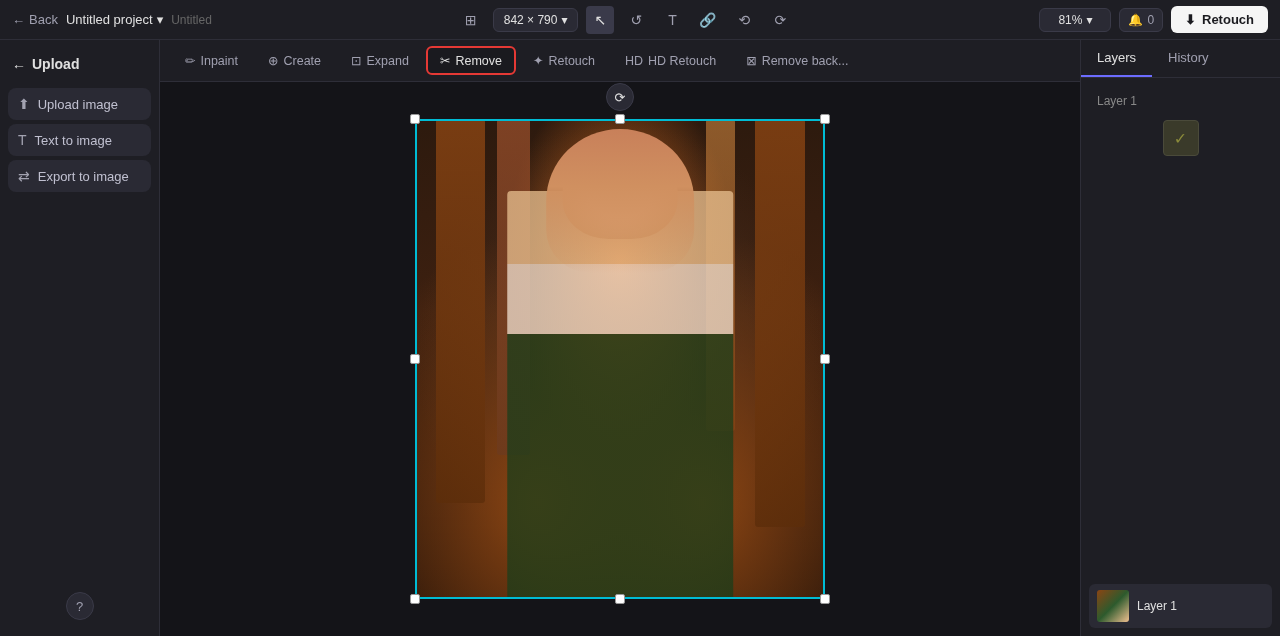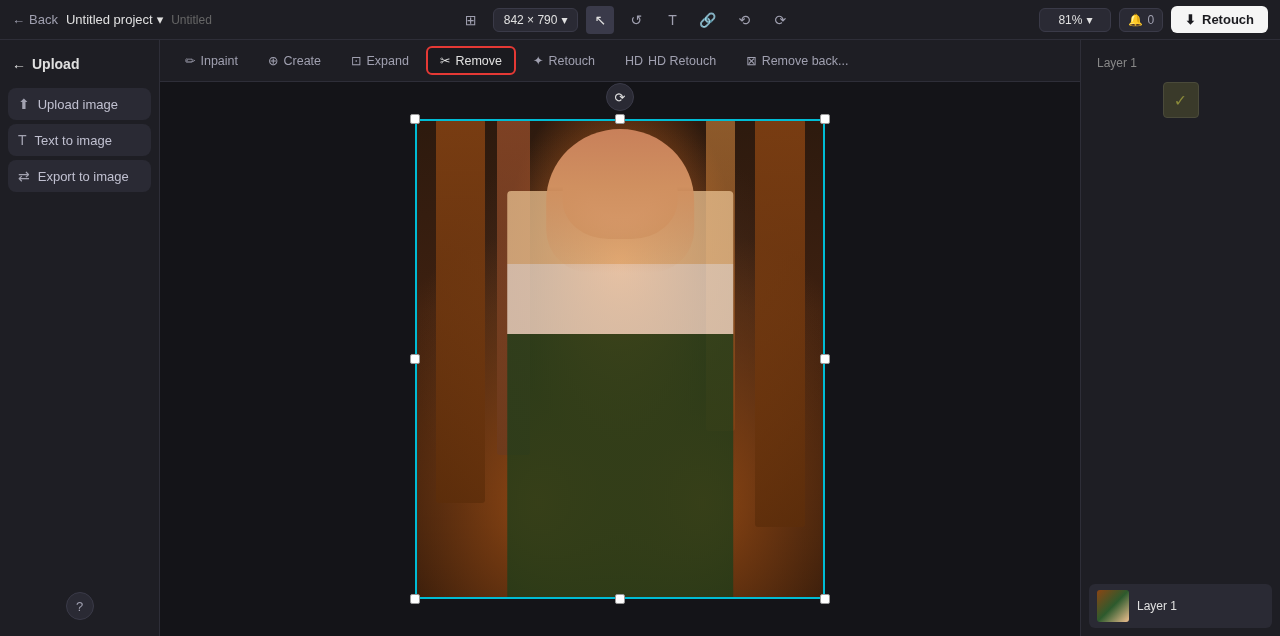--- a/index.html
+++ b/index.html
@@ -526,20 +526,28 @@
 
         <div class="handle tm"></div>
         <div class="handle bm"></div>
         <div class="handle ml"></div>
         <div class="handle mr"></div>
       </div>
     </div>
   </div>
 
   <div class="right-panel">
+    <div class="panel-tabs">
+      <div class="panel-tab active">
+        <span>Layers</span>
+      </div>
+      <div class="panel-tab">
+        <span>History</span>
+      </div>
+    </div>
 
     <div class="panel-content">
       <div class="layer-label">Layer 1</div>
 
       <div class="thumb-check" style="margin: 0 auto 16px;">
         <span>✓</span>
       </div>
 
       <div class="spacer"></div>
     </div>

